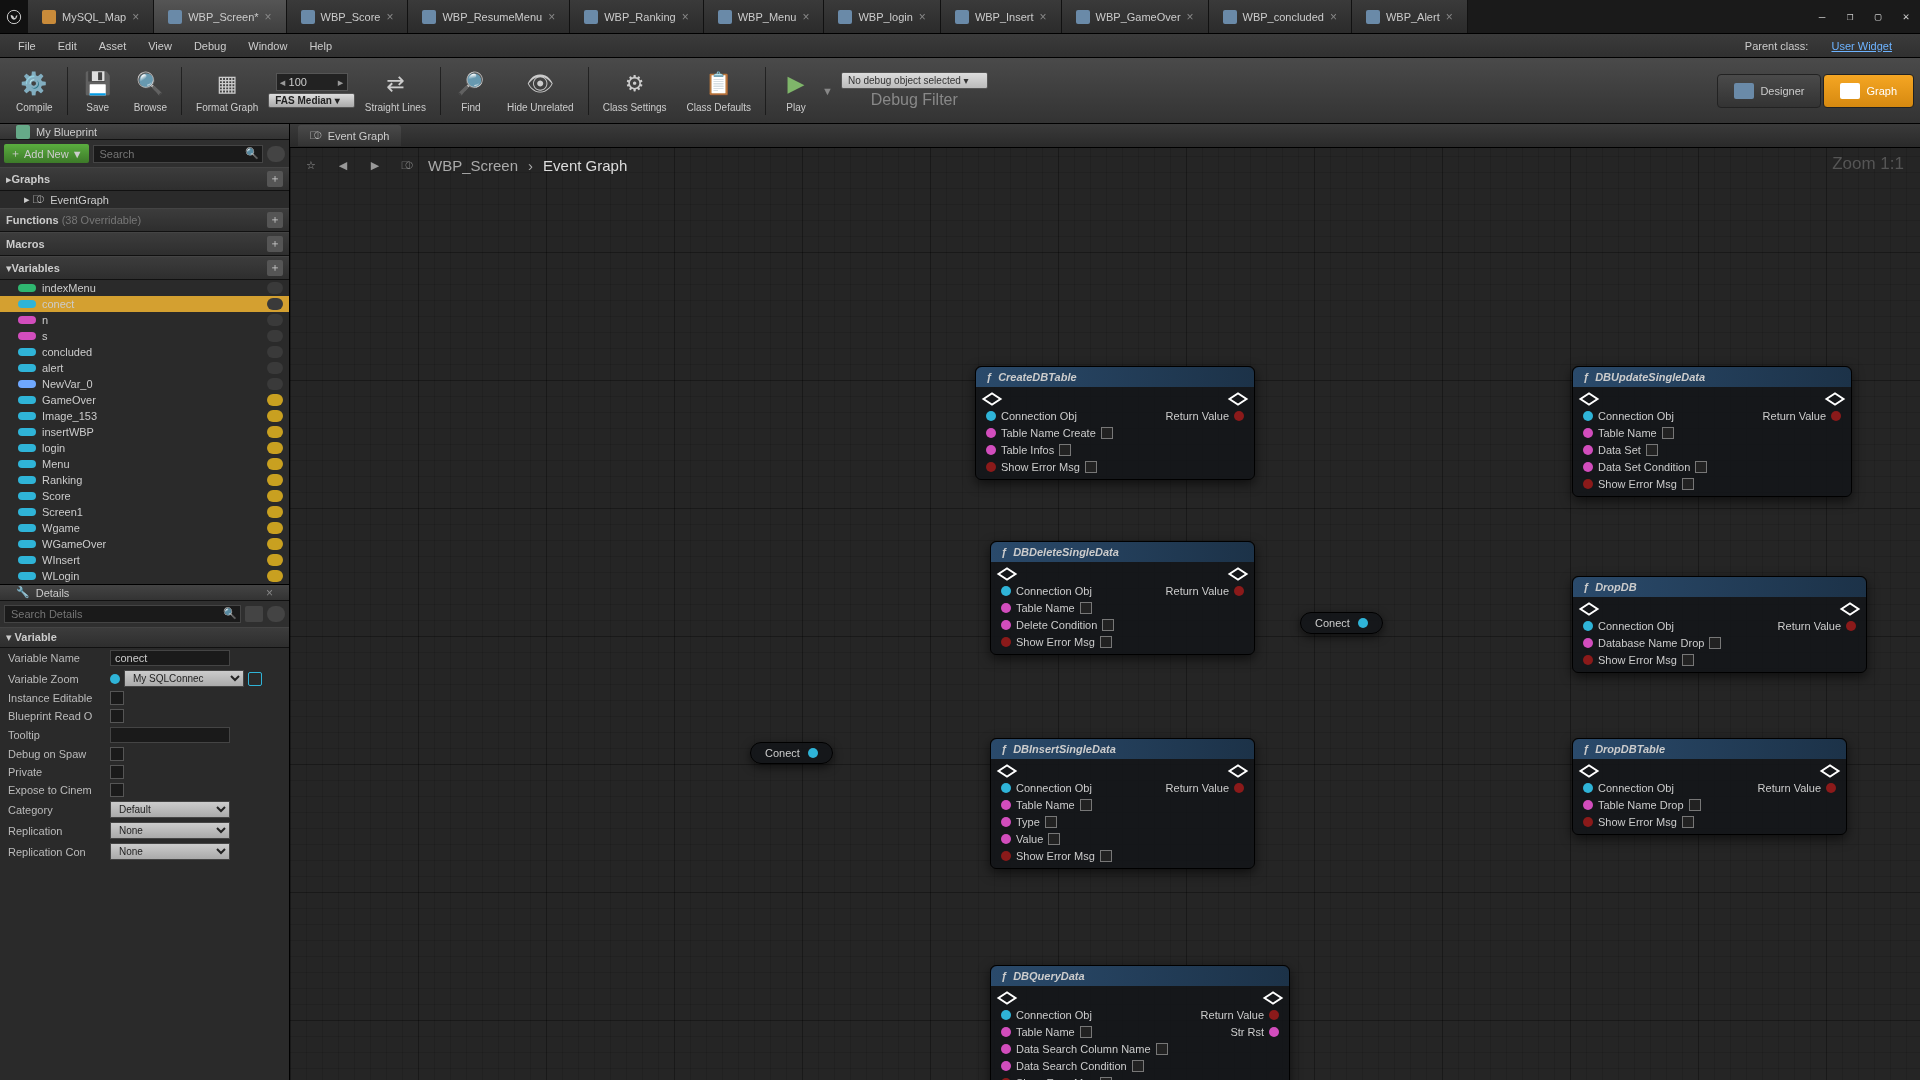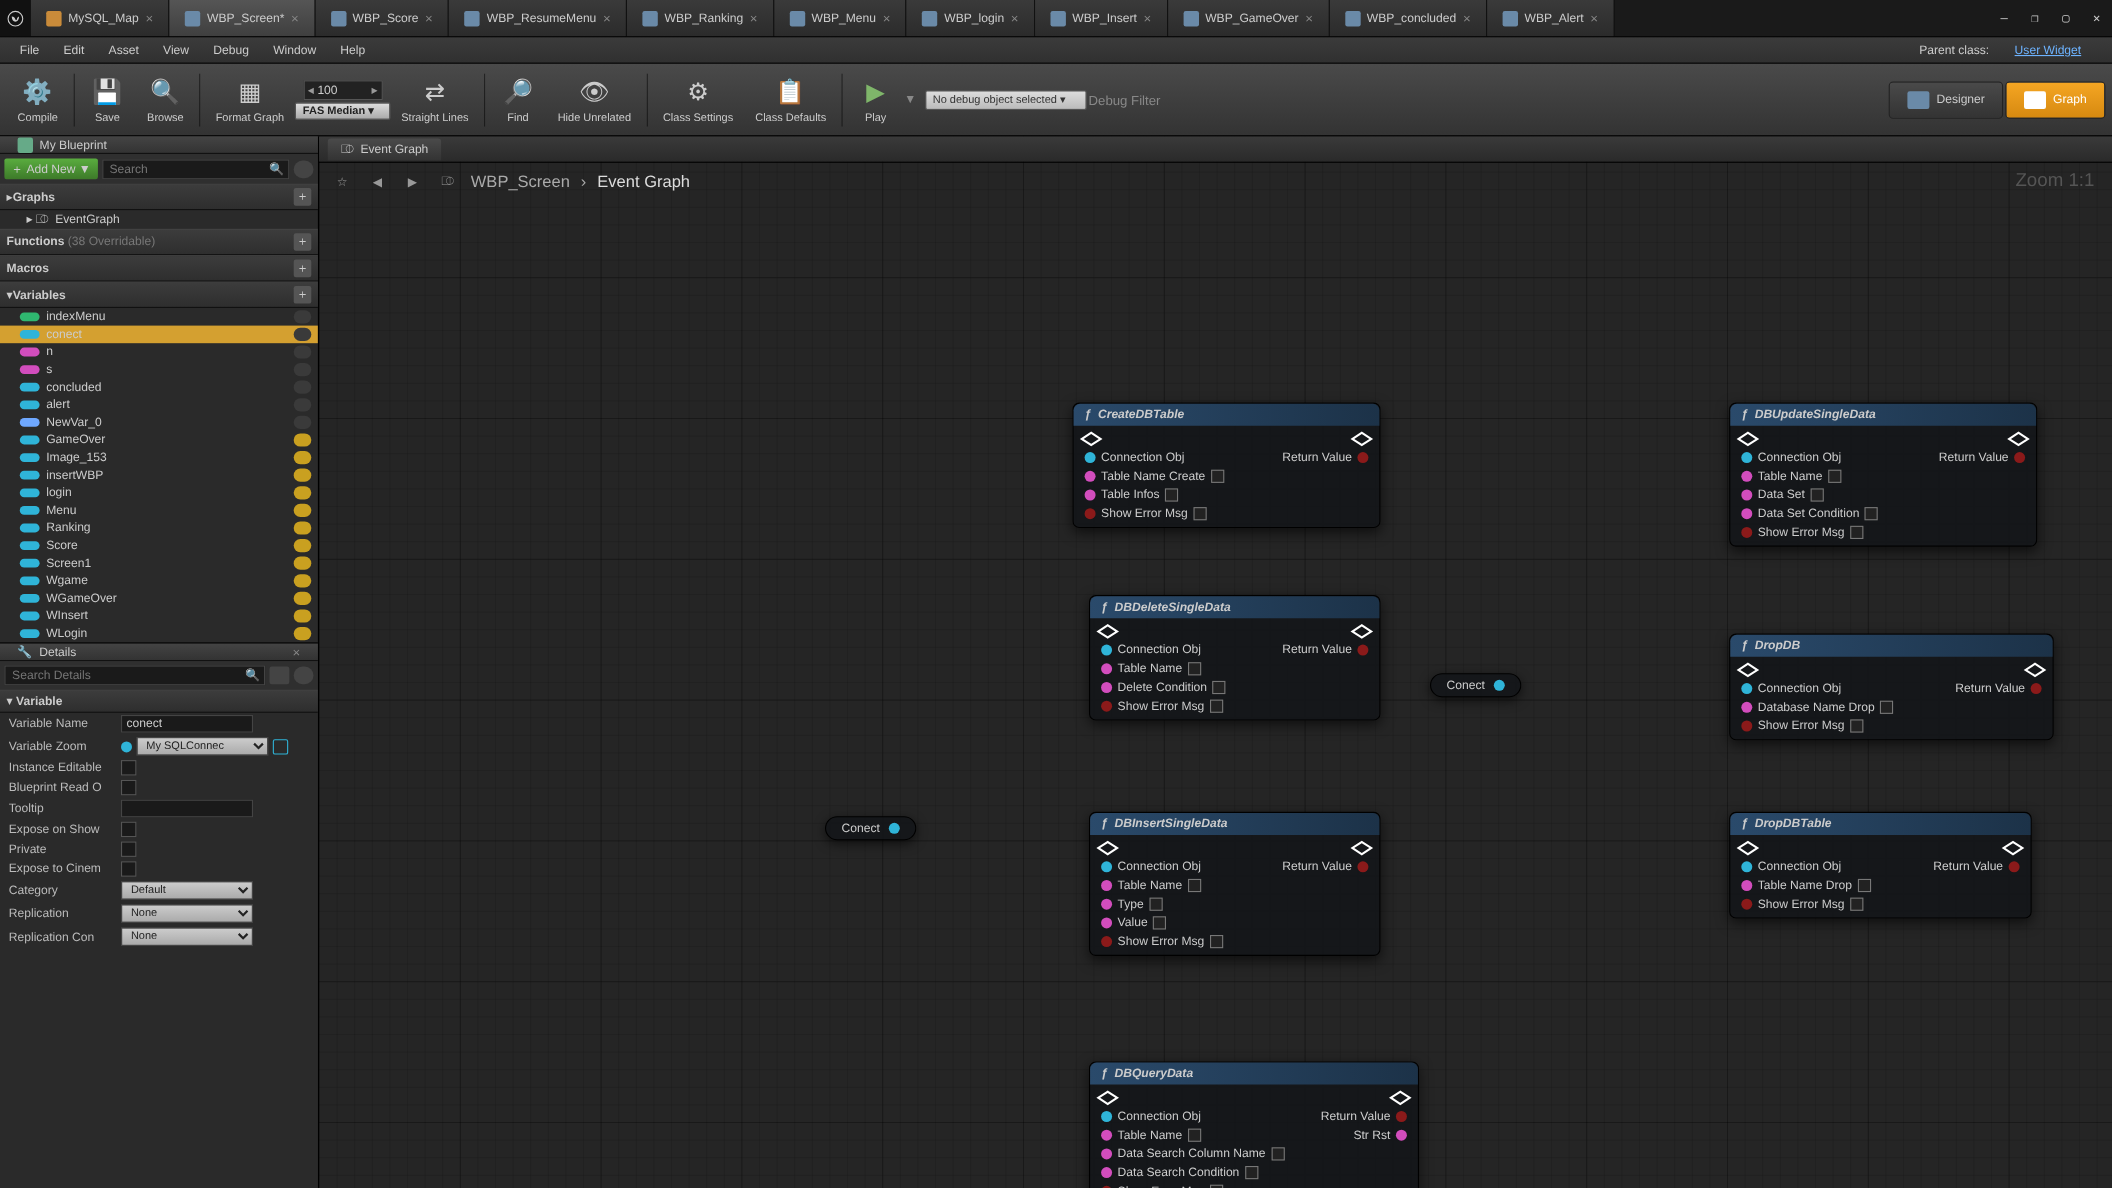--- a/index.html
+++ b/index.html
@@ -22,21 +22,21 @@
 .toolbar{height:66px;background:linear-gradient(#4a4a4a,#333);display:flex;align-items:center;padding:0 6px;border-bottom:1px solid #000}
 .tool-btn{display:flex;flex-direction:column;align-items:center;justify-content:center;padding:4px 10px;height:58px;cursor:pointer;border-radius:3px}
 .tool-icon{width:32px;height:32px;display:flex;align-items:center;justify-content:center;font-size:22px}
 .tool-label{font-size:10px;white-space:nowrap;margin-top:2px}
 .sep{width:1px;height:48px;background:rgba(0,0,0,.5);margin:0 4px}
 .tool-group{display:flex;flex-direction:column;align-items:center;gap:2px}
 .numbox{display:flex;align-items:center;background:#222;border:1px solid #555;height:18px}
 .numbox input{background:transparent;border:0;color:#ccc;width:46px;text-align:left;outline:none}
 .numbox .spin{width:12px;text-align:center;cursor:pointer;color:#999}
 .fas-select{background:linear-gradient(#ddd,#aaa);color:#222;border:1px solid #555;padding:1px 14px 1px 6px;font-size:10px;font-weight:bold;border-radius:2px;position:relative}
-.debug-box{display:flex;flex-direction:row;align-items:center;gap:2px;padding:0 8px}
+.debug-box{display:flex;flex-direction:column;align-items:center;gap:2px;padding:0 8px}
 .debug-select{background:linear-gradient(#ddd,#bbb);color:#333;border:1px solid #555;padding:2px 18px 2px 6px;font-size:10px;border-radius:2px}
 .mode-tabs{margin-left:auto;display:flex;gap:2px}
 .mode-tab{padding:8px 16px;background:linear-gradient(#4a4a4a,#333);border-radius:4px;cursor:pointer;display:flex;align-items:center;gap:6px;border:1px solid #222}
 .mode-tab.active{background:linear-gradient(#f5a623,#d68910);color:#fff}
 .mode-icon{width:20px;height:16px;background:#6a8aa8;border-radius:2px}
 .body-row{display:flex;height:calc(100% - 116px)}
 .left-panel{width:290px;background:#2a2a2a;display:flex;flex-direction:column;border-right:1px solid #000}
 .panel-tab{height:16px;background:linear-gradient(#444,#333);display:flex;align-items:center;padding:0 16px;gap:6px;border-bottom:1px solid #111}
 .panel-tab .ico{width:14px;height:14px;background:#6a8;border-radius:2px}
 .addnew-row{display:flex;align-items:center;padding:4px;gap:4px;background:#2f2f2f}
@@ -76,21 +76,21 @@
 .node-row{display:flex;justify-content:space-between;gap:10px}
 .pin-left,.pin-right{display:flex;align-items:center;gap:5px}
 .pin-exec{width:12px;height:12px;border:2px solid #fff;background:transparent;transform:rotate(45deg) skew(-12deg,-12deg)}
 .pin-dot{width:10px;height:10px;border-radius:50%}
 .pin-dot.obj{background:#2fb4d8}
 .pin-dot.str{background:#d24dbd}
 .pin-dot.bool{background:#8b1a1a}
 .pin-check{width:12px;height:12px;border:1px solid #777;background:#222}
 .val-node{position:absolute;background:rgba(20,22,25,.92);border:1px solid #000;border-radius:14px;padding:4px 14px;display:flex;align-items:center;gap:8px;box-shadow:0 3px 10px rgba(0,0,0,.6)}
 .val-node .pin-out{width:10px;height:10px;border-radius:50%;background:#2fb4d8}
-.faded{color:#888;font-size:12px}
+.faded{color:#888;font-size:16px}
 .fn-hint{color:#777}
 </style>
 </head>
 <body>
 
 <div class="titlebar">
   <div class="ue-logo">
     <svg viewBox="0 0 24 24">
         <circle cx="12" cy="12" r="10" fill="none" stroke="#ccc" stroke-width="1.5"></circle>
         <path d="M7 9c0 4 2 7 5 7s5-3 5-7c-2 1-3 2-3 5-1-1-2-1-2 0 0-3-2-5-5-5z" fill="#ccc"></path>
@@ -413,21 +413,21 @@
           </div>
         <div class="prop-row">
             <span class="prop-label">Blueprint Read O</span>
             <div class="prop-check"></div>
           </div>
         <div class="prop-row">
             <span class="prop-label">Tooltip</span>
             <input class="prop-input" value="" style="">
           </div>
         <div class="prop-row">
-            <span class="prop-label">Expose on Show</span>
+            <span class="prop-label">Debug on Spaw</span>
             <div class="prop-check"></div>
           </div>
         <div class="prop-row">
             <span class="prop-label">Private</span>
             <div class="prop-check"></div>
           </div>
         <div class="prop-row">
             <span class="prop-label">Expose to Cinem</span>
             <div class="prop-check"></div>
           </div>

